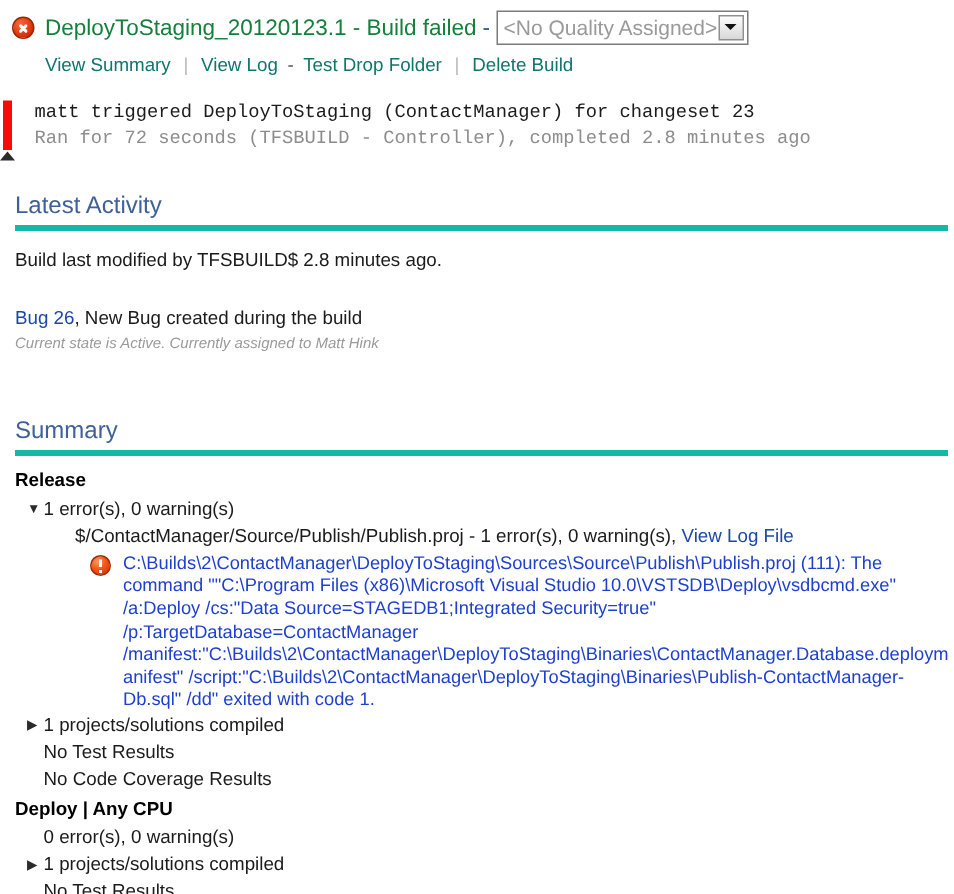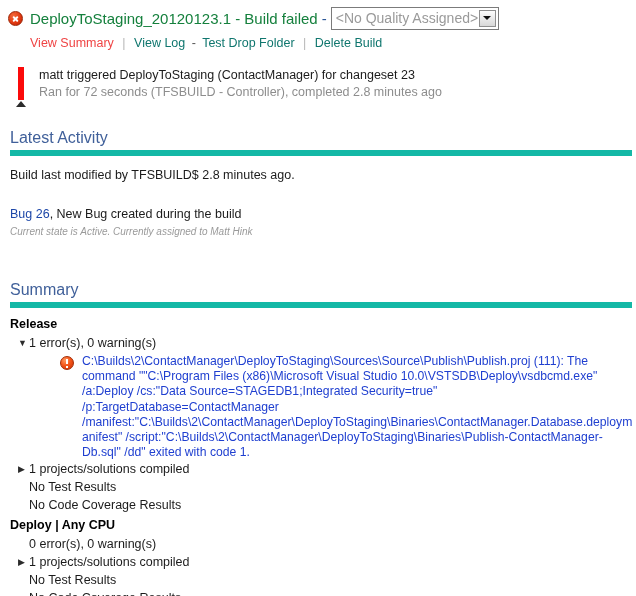--- a/index.html
+++ b/index.html
@@ -90,34 +90,35 @@
     border-top: 4px solid #111;
   }
 
   
   .nav-row {
     padding: 6px 0 0 30px;
     height: 20px;
     white-space: nowrap;
     font-size: 12.5px;
   }
-  .nav-current { color: #ef4444; }
+  .nav-current { color: #0f766e; }
   .nav-link { color: #0f766e; cursor: pointer; }
   .nav-sep {
     display: inline-block;
     color: #b8b8b8;
     margin: 0 5px;
   }
   .nav-dash { color: #555; margin: 0 3px; }
 
   
   .trigger-block {
     display: flex;
-    margin: 11px 0 0 18px;
-    position: relative;
+    margin: 11px 0 0 2px;
+    position: relative;
+    font-family: Liberation Mono, monospace;
   }
   .red-bar {
     width: 6px;
     height: 33px;
     background: #fb0a0a;
     flex: 0 0 auto;
     position: relative;
     margin-right: 15px;
   }
   .red-bar::after {
@@ -131,21 +132,21 @@
     border-bottom: 6px solid #2b2b2b;
   }
   .trigger-lines { line-height: 17px; }
   .trigger-main { font-size: 12.5px; color: #1b1b1b; }
   .trigger-sub  { font-size: 12.5px; color: #8d8d8d; }
 
   
   .section-head {
     margin: 22px 4px 0 10px;
     padding-bottom: 3px;
-    border-bottom: 6px solid #14b8a6;
+    border-bottom: 4px solid #14b8a6;
     font-size: 16px;
     color: #40609a;
     font-weight: 400;
   }
   #latest-activity-head { margin-top: 28px; }
   #summary-head { margin-top: 40px; }
 
   
   .la-body { margin: 10px 0 0 10px; line-height: 18px; }
   .la-line1 { font-size: 12.5px; color: #1b1b1b; margin-bottom: 21px; }
@@ -266,20 +267,21 @@
   <div class="la-line3">Current state is Active. Currently assigned to Matt Hink</div>
 </div>
 
 <div class="section-head" id="summary-head">Summary</div>
 <div class="summary-body">
 
   <div class="cfg-head">Release</div>
   <div class="row-l1">
     <span class="tri">▼</span><span>1 error(s), 0 warning(s)</span>
   </div>
+  <div class="row-l2"><span>$/ContactManager/Source/Publish/Publish.proj - 1 error(s), 0 warning(s), </span><span class="log-link">View Log File</span></div>
   <div class="err-row">
     <span class="err-icon"></span>
     <span class="err-text">C:\Builds\2\ContactManager\DeployToStaging\Sources\Source\Publish\Publish.proj (111): The command ""C:\Program Files (x86)\Microsoft Visual Studio 10.0\VSTSDB\Deploy\vsdbcmd.exe" /a:Deploy /cs:"Data Source=STAGEDB1;Integrated Security=true" /p:TargetDatabase=ContactManager /manifest:"C:\Builds\2\ContactManager\DeployToStaging\Binaries\ContactManager.Database.deploymanifest" /script:"C:\Builds\2\ContactManager\DeployToStaging\Binaries\Publish-ContactManager-Db.sql" /dd" exited with code 1.</span>
   </div>
   <div class="row-l1">
     <span class="tri">▶</span><span>1 projects/solutions compiled</span>
   </div>
   <div class="row-l1">
     <span class="tri empty">▶</span><span>No Test Results</span>
   </div>

